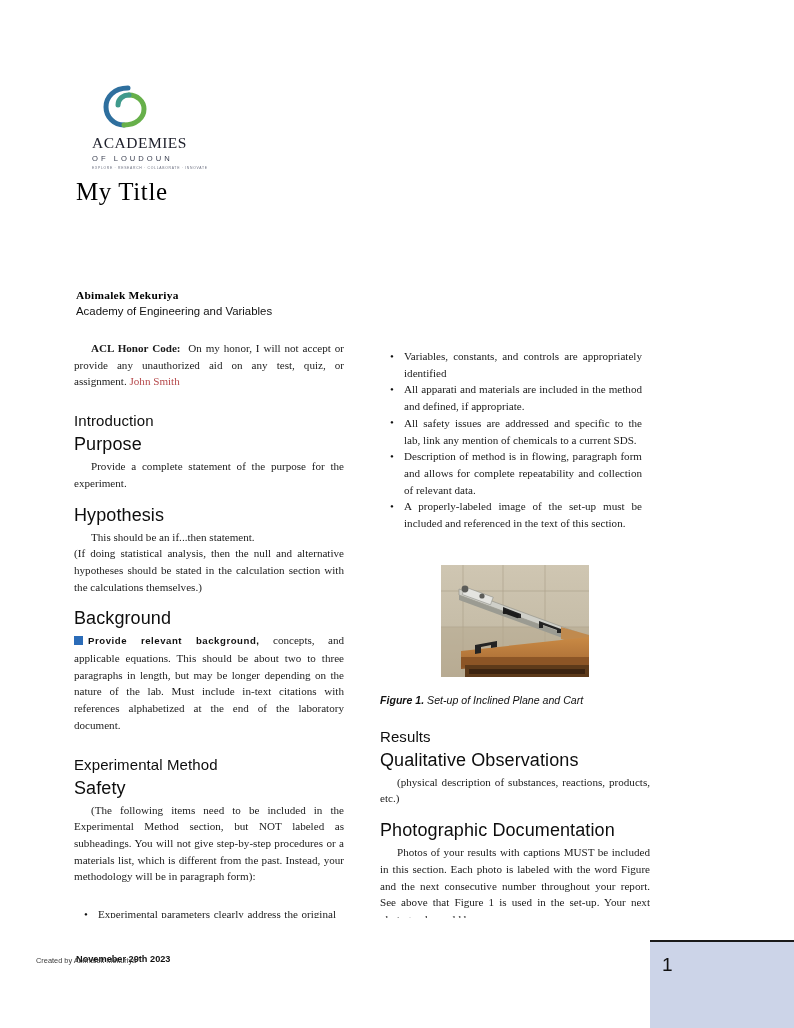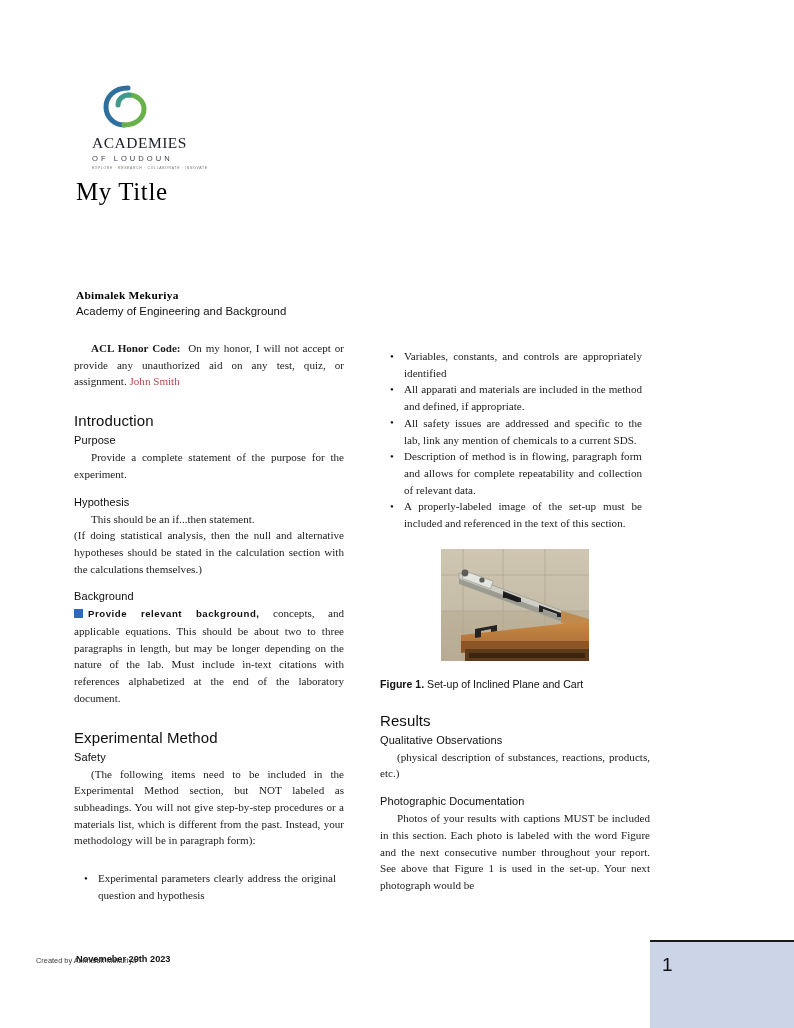--- a/index.html
+++ b/index.html
@@ -114,21 +114,21 @@
   .h1 {
     font-family: "Liberation Sans", sans-serif;
     font-size: 15px;
     color: #0d0d0d;
     margin: 0;
     font-weight: normal;
     letter-spacing: 0.1px;
   }
   .h2 {
     font-family: "Liberation Sans", sans-serif;
-    font-size: 11px;
+    font-size: 18px;
     color: #0d0d0d;
     margin: 0;
     font-weight: normal;
     letter-spacing: 0.1px;
   }
   .sp-h1   { height: 22px; }
   .sp-para { height: 13px; }
   .sp-sm   { height: 5px; }
   .sp-xs   { height: 3px; }
 
@@ -172,22 +172,23 @@
   .smallcaps {
     font-family: "Liberation Sans", sans-serif;
     font-weight: bold;
     font-size: 9.6px;
     letter-spacing: 0.55px;
     color: #111;
   }
 
   
   .figure-wrap {
-    margin-top: 17px;
+    margin-top: 33px;
     text-align: center;
+    font-style: italic;
   }
   .figure-img {
     width: 148px;
     height: 112px;
     display: block;
     margin: 0 auto;
     border: 0;
   }
   .figure-caption {
     font-family: "Liberation Sans", sans-serif;
@@ -247,21 +248,21 @@
   </svg>
   <div class="logo-wordmark">ACADEMIES</div>
   <div class="logo-sub">OF LOUDOUN</div>
   <div class="logo-tag">EXPLORE · RESEARCH · COLLABORATE · INNOVATE</div>
 </div>
 
 <div class="doc-title">My Title</div>
 
 <div class="author-block">
   <div class="author-name">Abimalek Mekuriya</div>
-  <div class="author-affil">Academy of Engineering and Background</div>
+  <div class="author-affil">Academy of Engineering and Variables</div>
 </div>
 
 <div class="columns">
 
   <div class="col">
 
     <p class="body indent"><span class="bold">ACL Honor Code:</span>&nbsp; <span>On my honor, I will not accept or provide any unauthorized aid on any test, quiz, or assignment.</span> <span class="redname">John Smith</span></p>
 
     <div class="sp-h1"></div>
     <div class="h1">Introduction</div>

